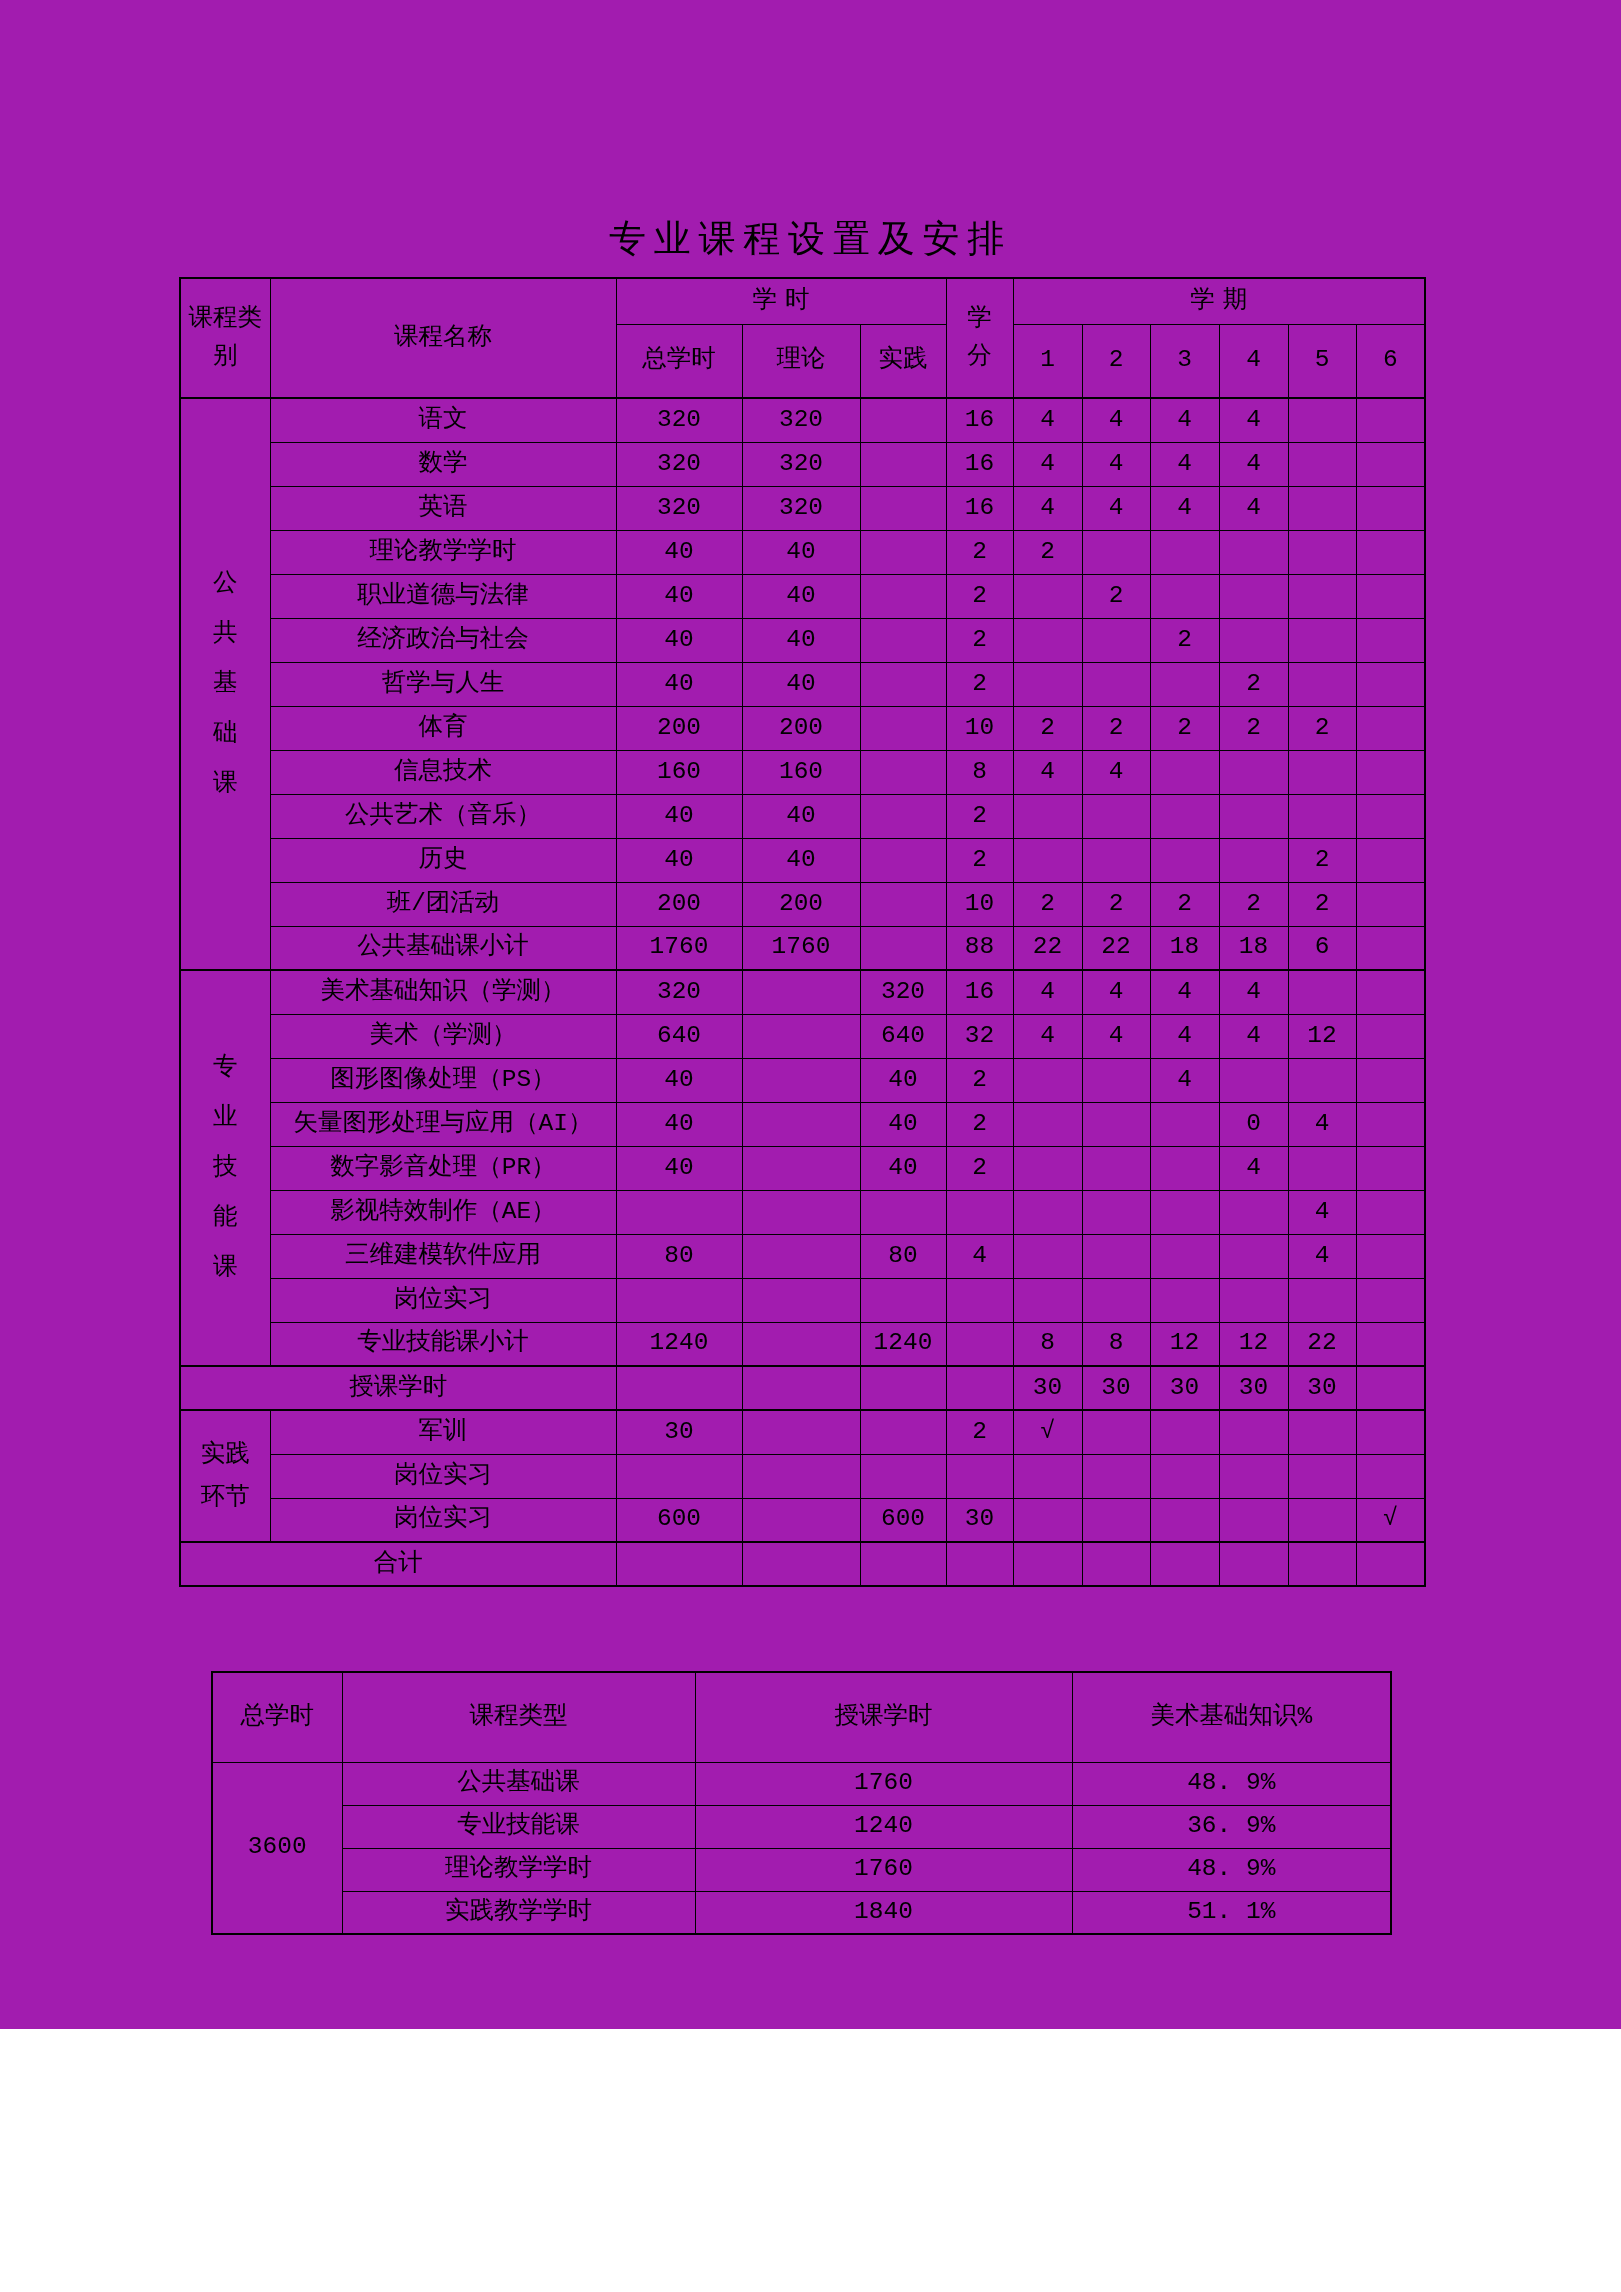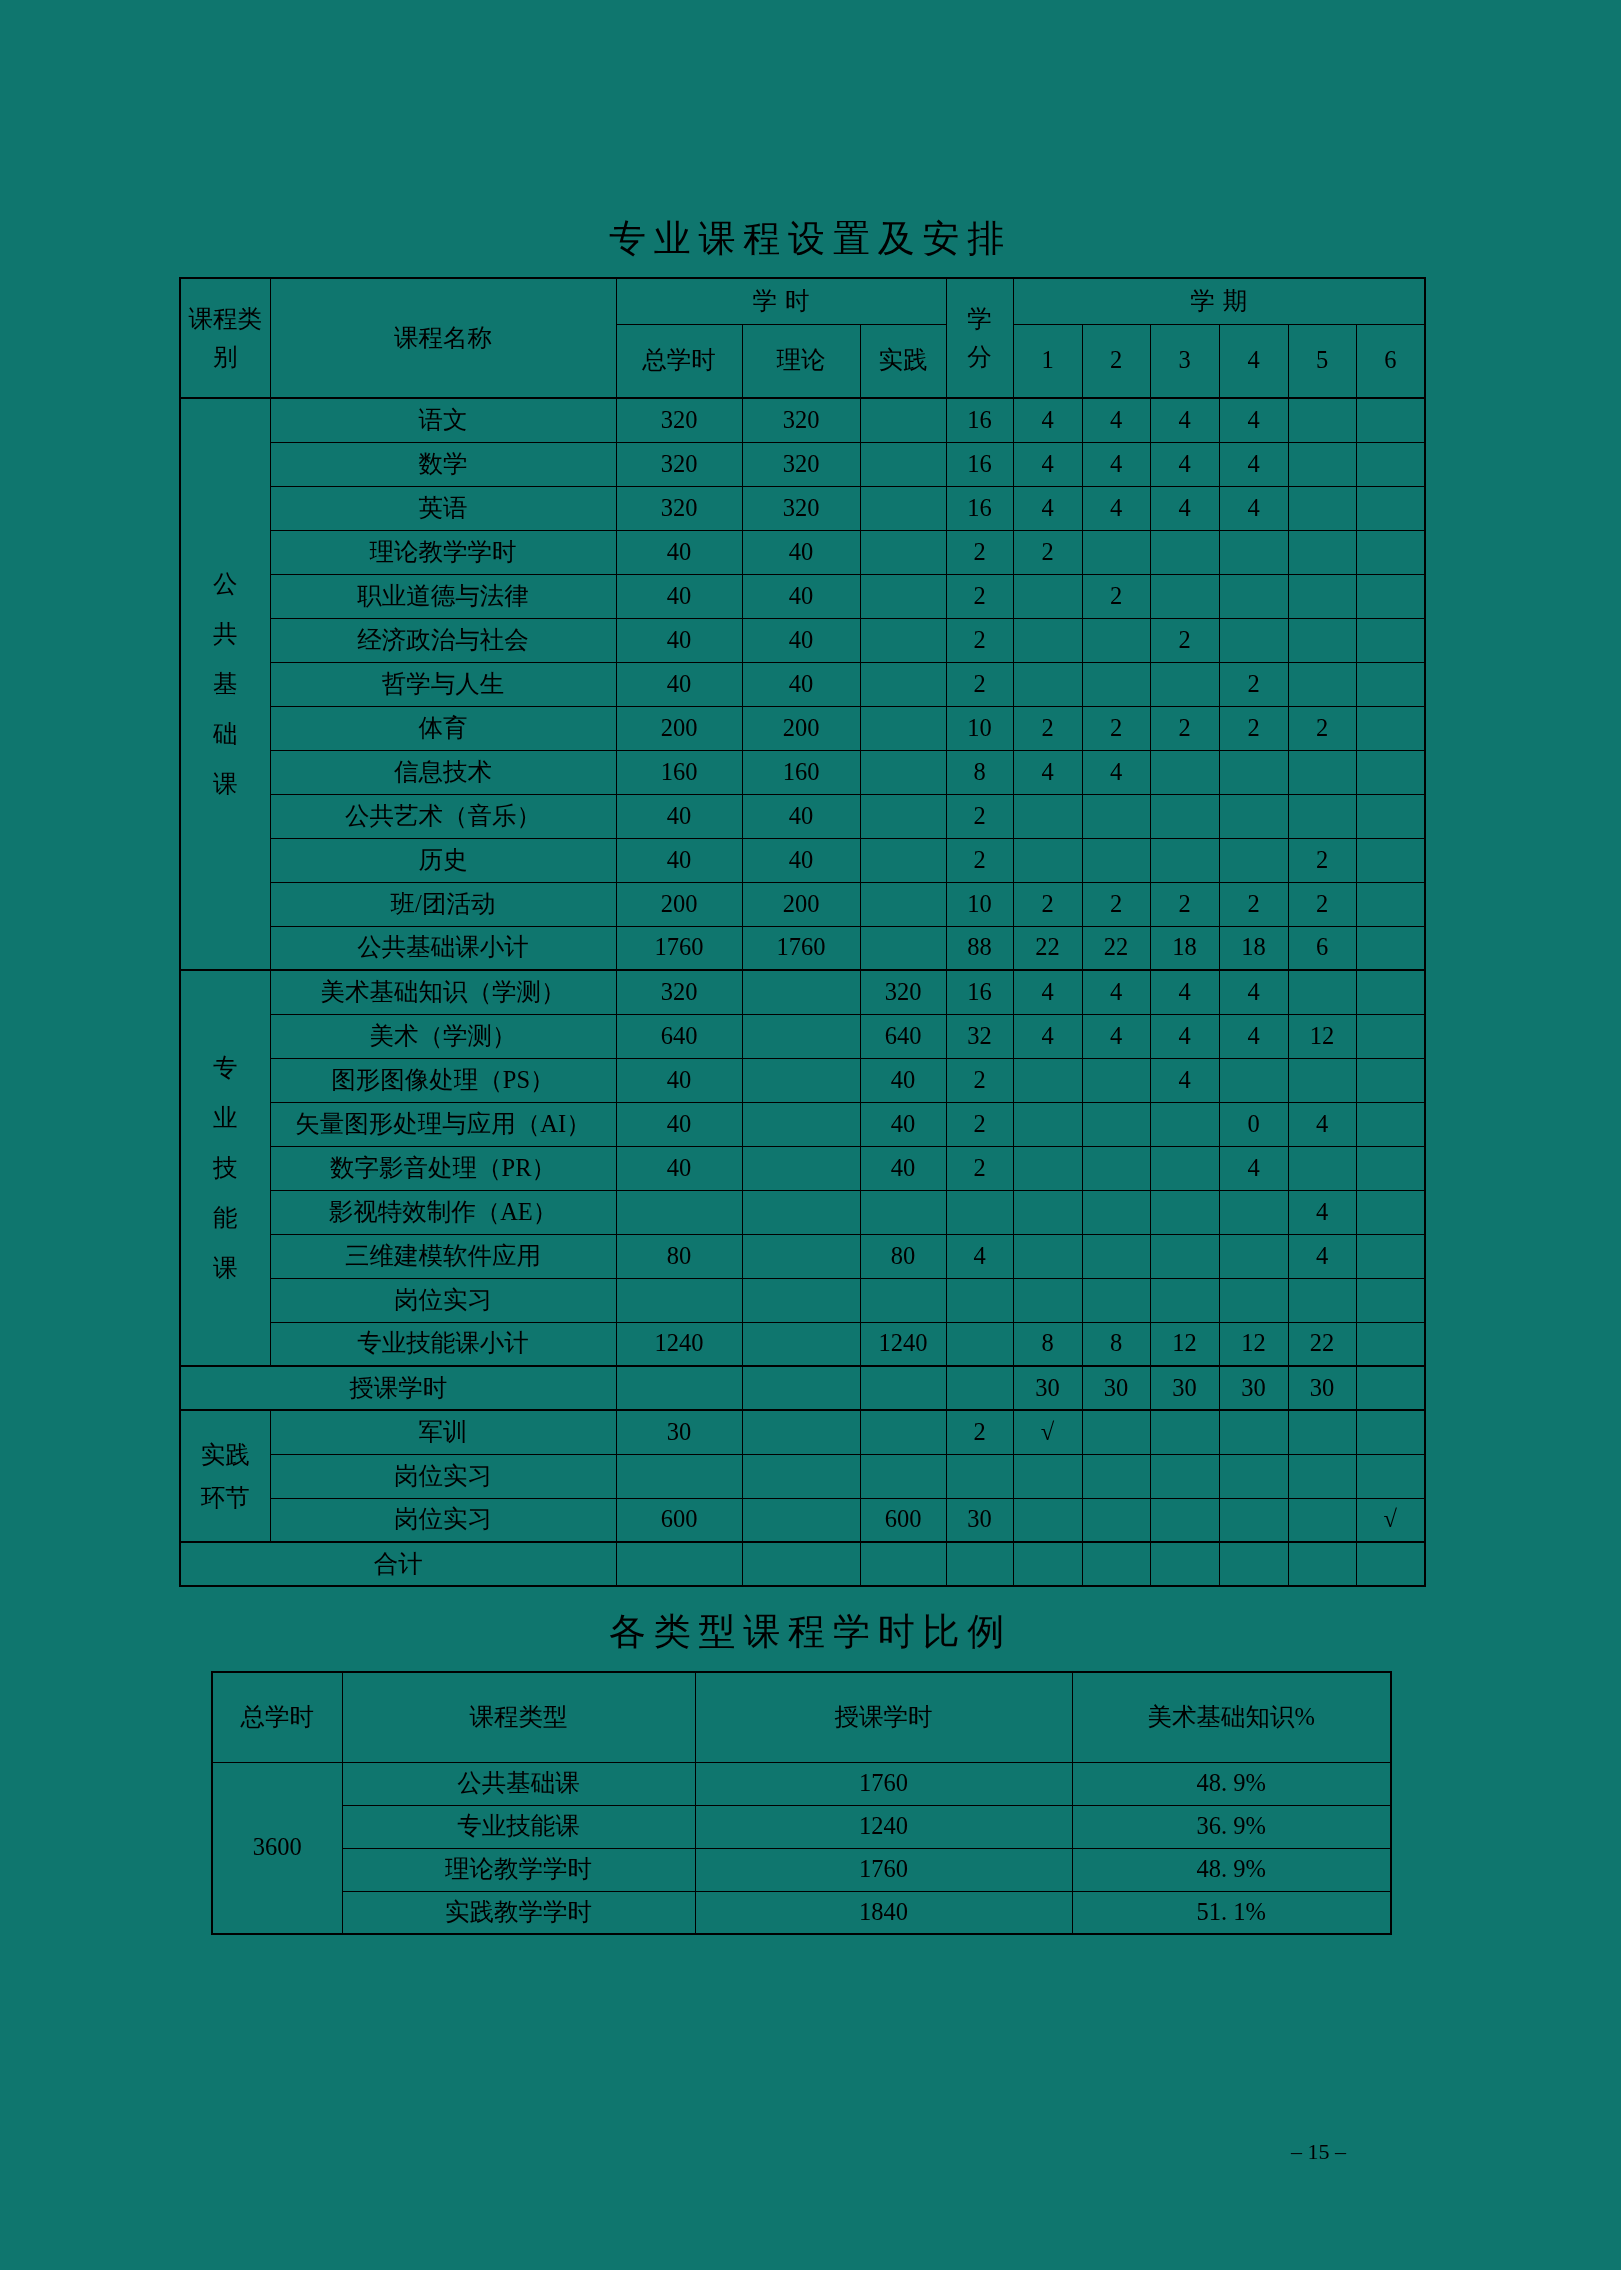--- a/index.html
+++ b/index.html
@@ -1,19 +1,19 @@
 <!DOCTYPE html>
 <html><head>
 <meta charset="utf-8">
 <style>
   * { box-sizing: border-box; }
   html,body { margin:0; padding:0; background:#ffffff; }
   .page {
-    position:relative; width:1621px; height:2270px; background:#0f766e;
-    color:#000; font-family:Liberation Serif, serif;
+    position:relative; width:1621px; height:2029px; background:#a21caf;
+    color:#000; font-family:Liberation Mono, monospace;
     overflow:hidden;
   }
   .doc-title {
     position:absolute; left:0; width:100%; text-align:center;
     font-size:37px; letter-spacing:7.8px; white-space:nowrap;
   }
   #title1 { top:214px; }
   #title2 { top:1607px; }
 
   table { border-collapse:collapse; position:absolute; table-layout:fixed; }
@@ -454,21 +454,20 @@
           <td class="tt"></td>
           <td class="tt"></td>
           <td class="tt"></td>
           <td class="tt"></td>
           <td class="tt"></td>
           <td class="tt"></td>
         </tr>
       </tbody>
   </table>
 
-  <div id="title2" class="doc-title">各类型课程学时比例</div>
 
   <table class="t2">
     <colgroup>
       <col style="width:130px">
         <col style="width:353px">
       <col style="width:377px">
         <col style="width:319px">
     </colgroup>
     <tbody>
       <tr class="h">

